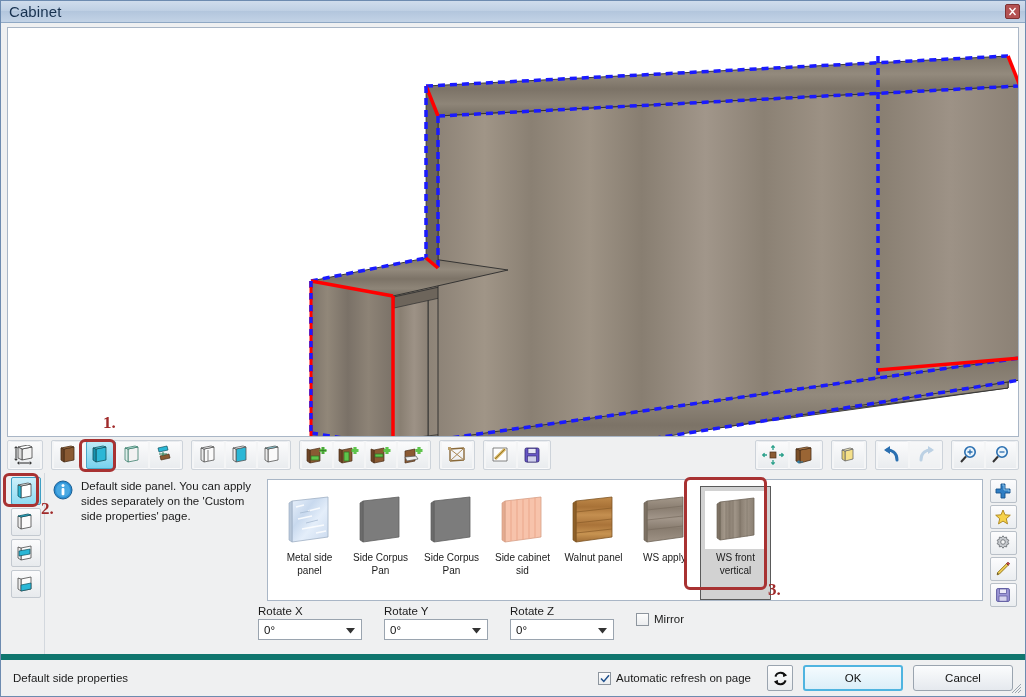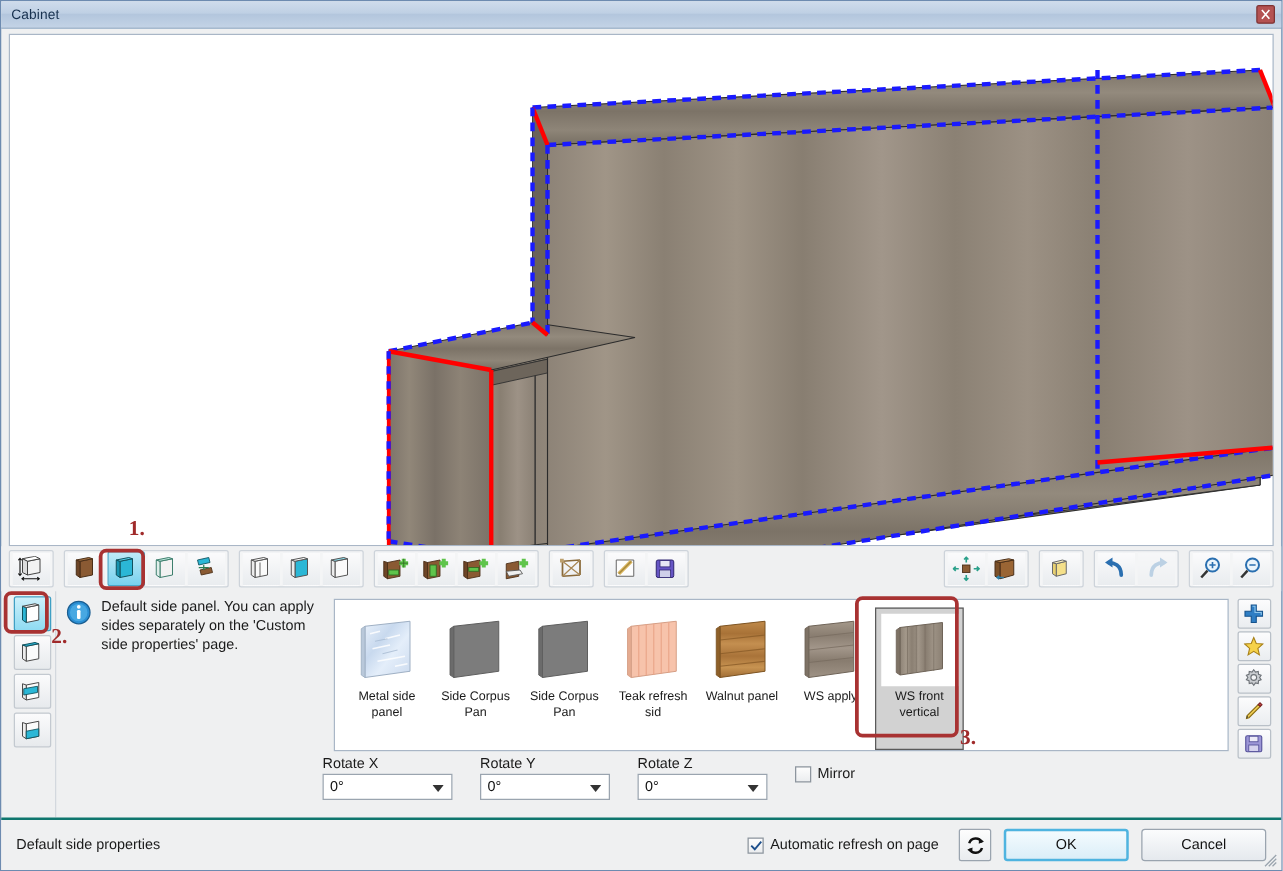--- a/index.html
+++ b/index.html
@@ -23,21 +23,21 @@
   
   #titlebar {
     height: 22px; flex: 0 0 22px;
     background: linear-gradient(to bottom, #cfdcec 0%, #bfd0e4 45%, #b3c6dd 50%, #c3d3e6 100%);
     border-bottom: 1px solid #8fa8c4;
     display: flex; align-items: center;
     padding: 0 4px 0 8px;
     position: relative;
   }
   #title-text {
-    font-size: 11px; color: #17314f;
+    font-size: 15px; color: #17314f;
     letter-spacing: .1px;
   }
   #close-btn {
     position: absolute; right: 5px; top: 3px;
     width: 15px; height: 15px;
     background: #b45252;
     border: 1px solid #7e3232;
     border-radius: 2px;
     display: flex; align-items: center; justify-content: center;
     cursor: pointer;
@@ -231,21 +231,21 @@
     background: linear-gradient(to bottom,#fdfdfd,#ebedef);
     display: flex; align-items: center; justify-content: center;
   }
   .cbox-label { font-size: 11.5px; color: #1a1a1a; }
 
   
   #footer {
     flex: 0 0 42px;
     display: flex; align-items: center;
     padding: 0 12px 0 12px;
-    border-top: 2px solid #0f766e;
+    border-top: 6px solid #0f766e;
     background: #eff0f1;
     position: relative;
   }
   #status-text { font-size: 11.5px; color: #1a1a1a; }
   #footer-right {
     margin-left: auto;
     display: flex; align-items: center; gap: 10px;
   }
   #refresh-btn {
     width: 26px; height: 26px;
@@ -686,21 +686,21 @@
         </div>
 
         <div class="mat-item">
           <div class="mat-thumb-box">
             <svg width="56" height="54" viewBox="0 0 56 54">
               <polygon points="10,8 46,4 46,44 10,49" fill="#f7c3ab" stroke="#d59e85" stroke-width=".8"></polygon>
               <path d="M16,7.3 L16,48 M22,6.6 L22,47.2 M28,6 L28,46.5 M34,5.3 L34,45.7 M40,4.7 L40,45" stroke="#eba78b" stroke-width="1"></path>
               <polygon points="10,8 10,49 7,47 7,10" fill="#e4ab90" stroke="#d59e85" stroke-width=".7"></polygon>
             </svg>
           </div>
-          <div class="mat-label">Teak refresh sid</div>
+          <div class="mat-label">Side cabinet sid</div>
         </div>
 
         <div class="mat-item">
           <div class="mat-thumb-box">
             <svg width="56" height="54" viewBox="0 0 56 54">
               <defs>
                 <linearGradient id="g-walnut" x1="0" y1="0" x2="0" y2="1">
                   <stop offset="0%" stop-color="#c08a4a"></stop>
                     <stop offset="22%" stop-color="#a87237"></stop>
                   <stop offset="40%" stop-color="#c48f50"></stop>

